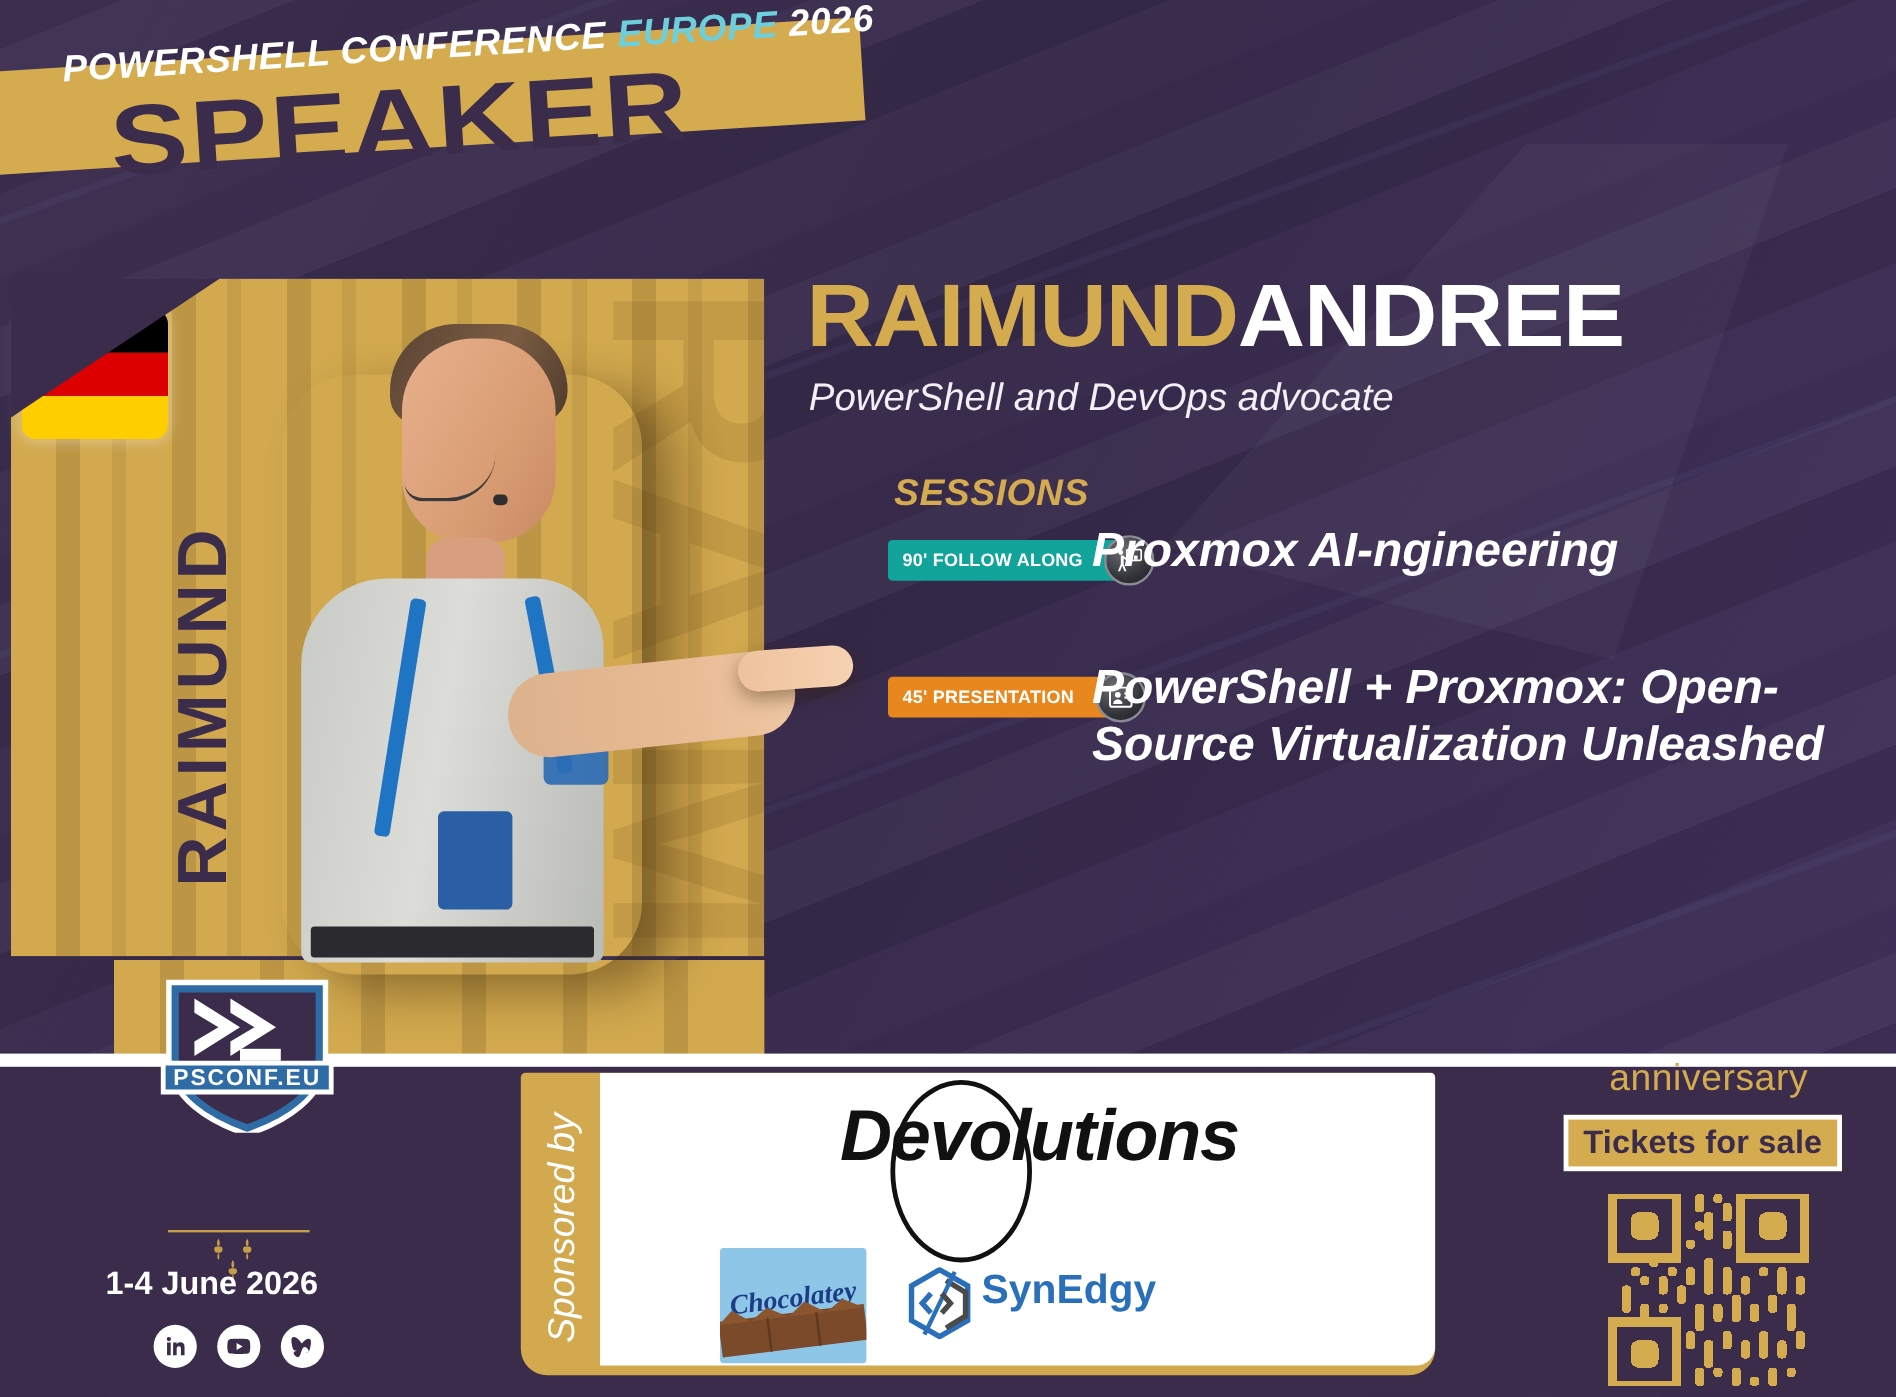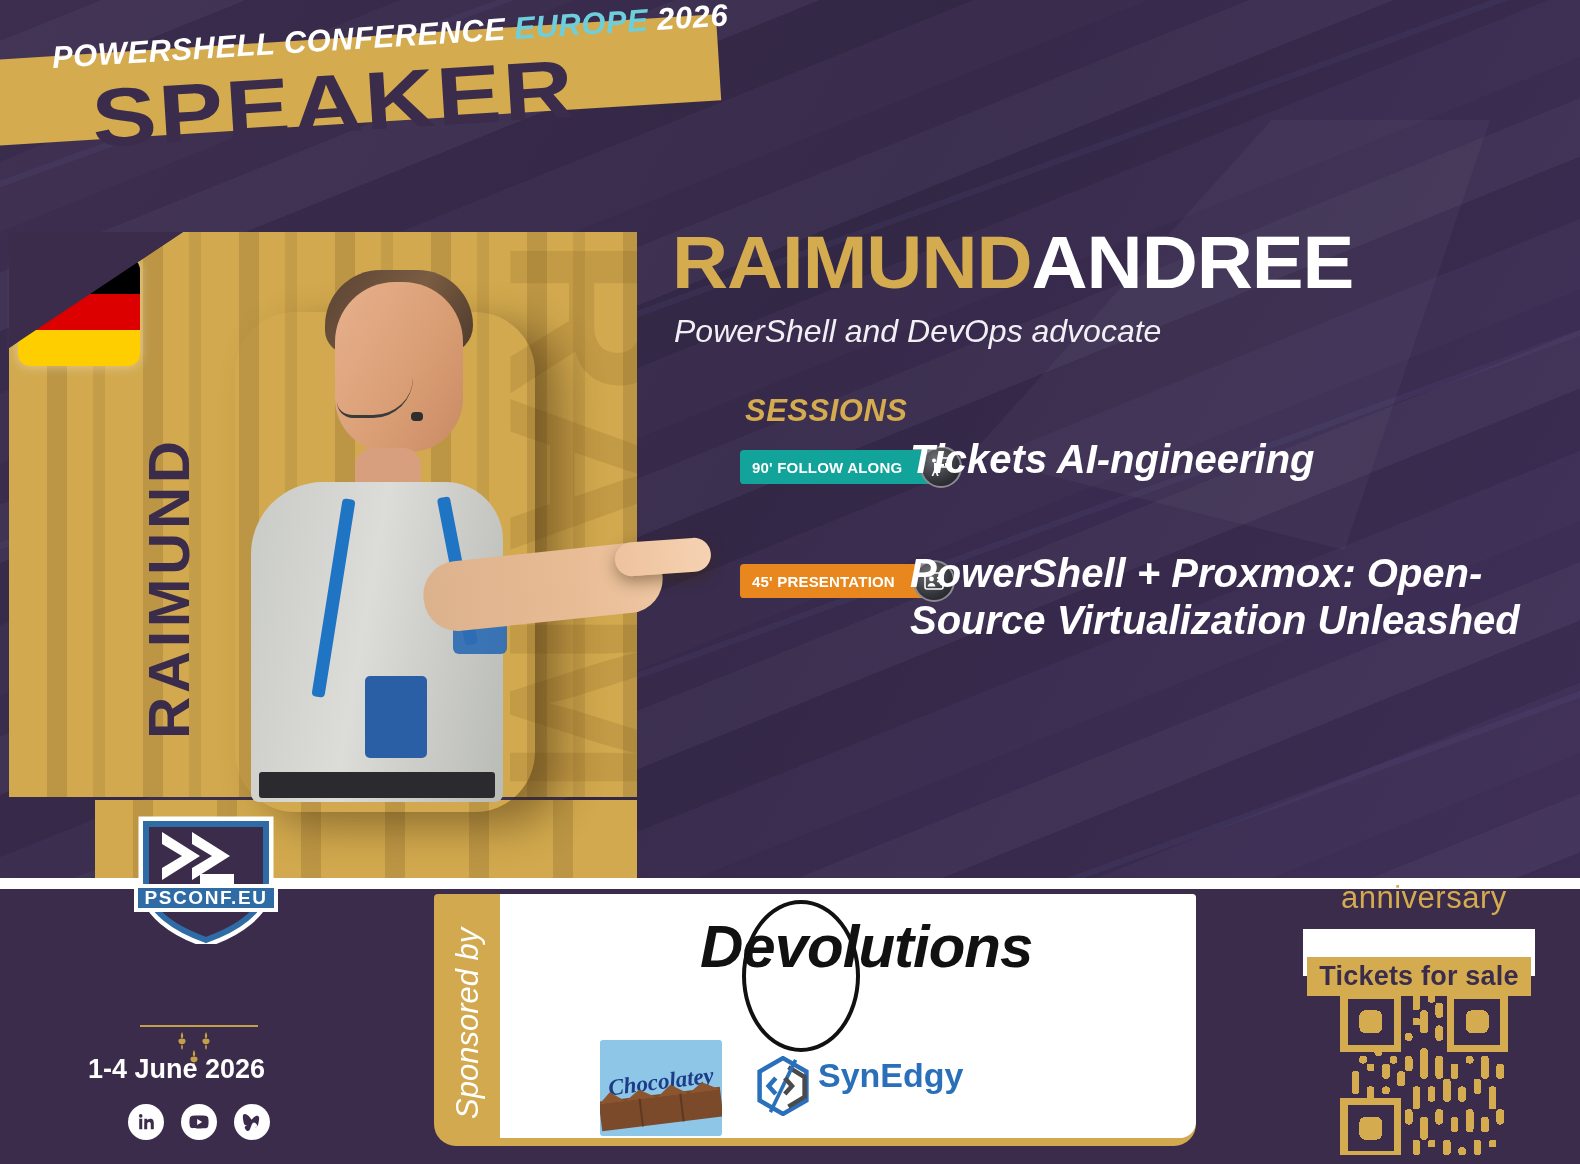--- a/index.html
+++ b/index.html
@@ -353,21 +353,20 @@
     width: 232px; height: 47px;
     background: #ffffff; padding: 4px;
   }
   .tickets {
     width: 100%; height: 100%;
     background: #d4ab4f;
     display: flex; align-items: center; justify-content: center;
     color: #3b2c4b; font-weight: 900; font-size: 27px;
     font-family: "Liberation Sans Narrow", "Liberation Sans", sans-serif;
     letter-spacing: .2px;
-    margin-top: 24px;
   }
   .qr { position: absolute; left: 1340px; top: 995px; width: 168px; height: 160px; }
 </style>
 </head>
 <body>
 
 <div id="poster">
 
   <div class="bg-stripes"></div>
   <div class="bg-streaks"></div>
@@ -421,21 +420,21 @@
       <span class="badge-icon">
         <svg viewBox="0 0 24 24" fill="#ffffff">
           <rect x="10" y="3" width="12" height="9" rx="1" fill="none" stroke="#fff" stroke-width="1.4"></rect>
           <rect x="12" y="9" width="3" height="2.4"></rect>
             <rect x="16" y="8" width="3" height="3.4"></rect>
           <circle cx="5" cy="5.4" r="2"></circle>
           <path d="M5 8 L5 15 L2.6 21 L4.3 21 L6.2 16.4 L8 21 L9.7 21 L7.4 15 L7.4 10.4 L9.9 12.2 L10.8 11 L7 8 Z"></path>
         </svg>
       </span>
     </div>
-    <div class="session-text">Tickets AI-ngineering</div>
+    <div class="session-text">Proxmox AI-ngineering</div>
   </div>
 
   <div class="session s2">
     <div class="badge orange">
       <span>45' PRESENTATION</span>
       <span class="badge-icon">
         <svg viewBox="0 0 24 24" fill="#ffffff">
           <rect x="3" y="4" width="18" height="16" rx="2" fill="none" stroke="#fff" stroke-width="1.6"></rect>
           <circle cx="9.5" cy="10" r="2.4"></circle>
           <path d="M5.6 17.6c0-2.3 1.8-3.7 3.9-3.7s3.9 1.4 3.9 3.7z"></path>

